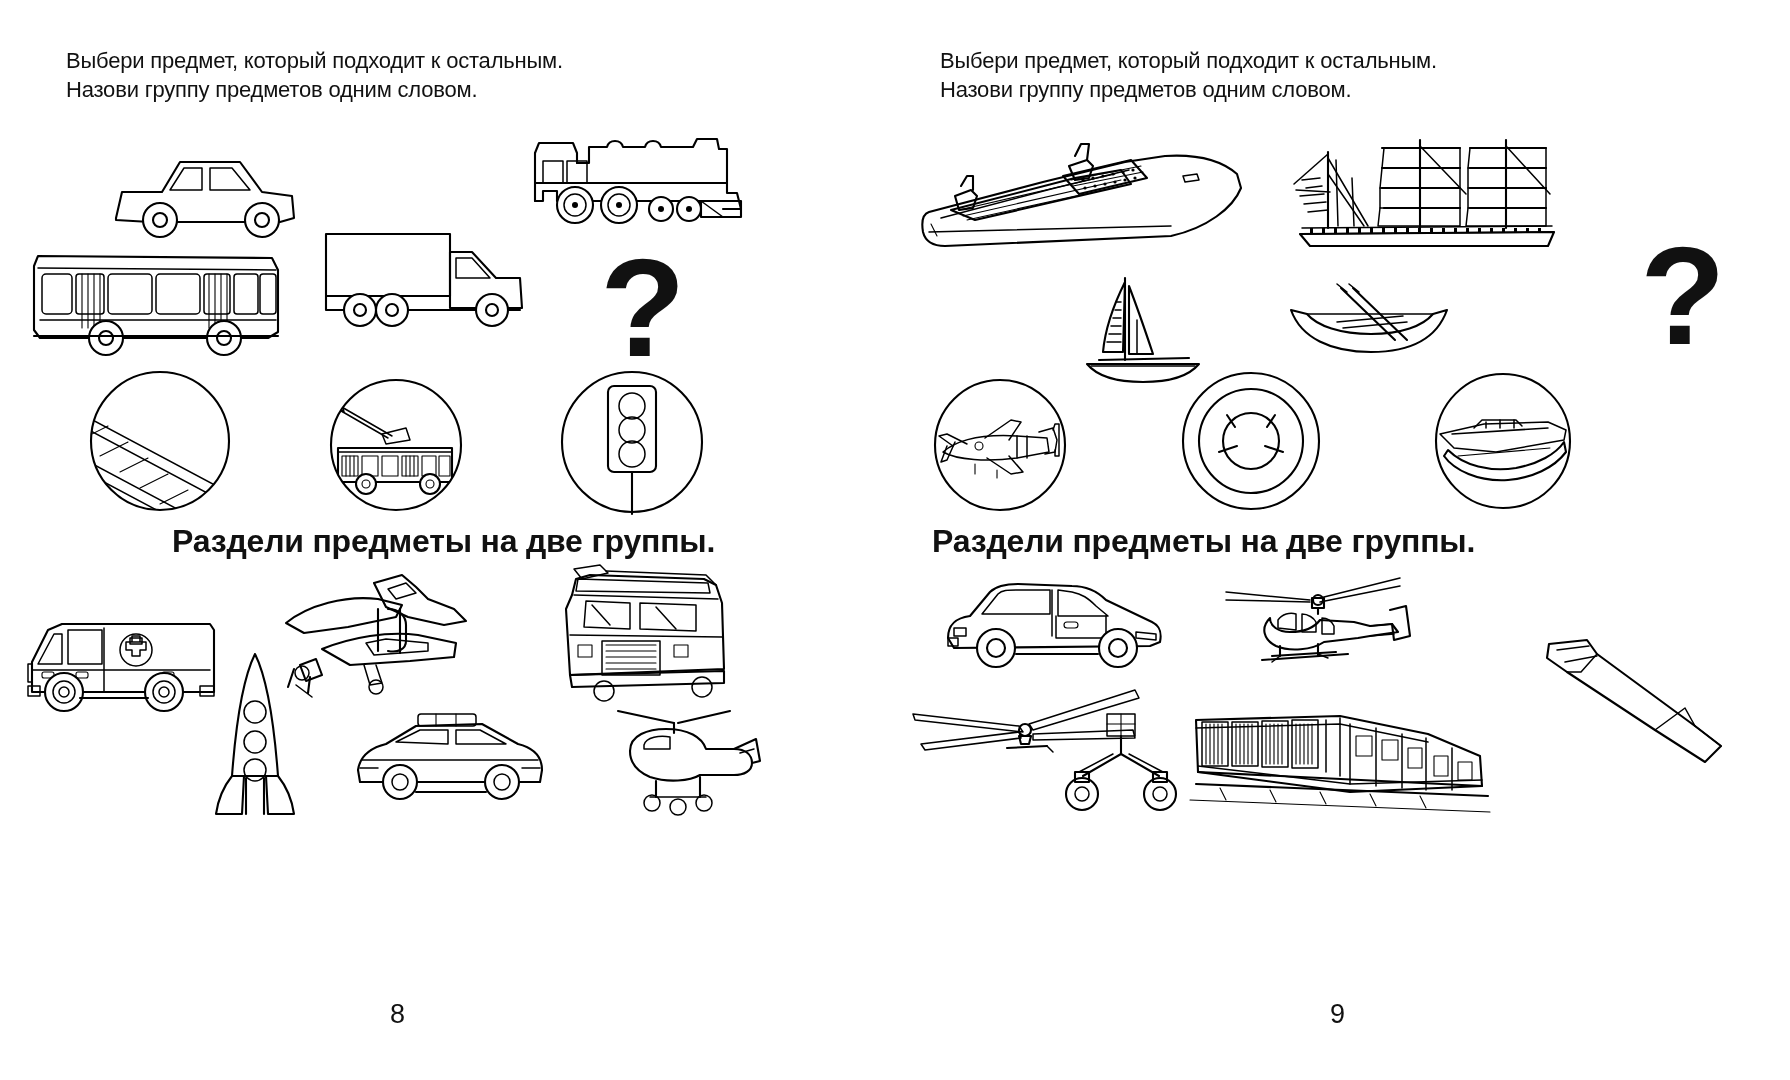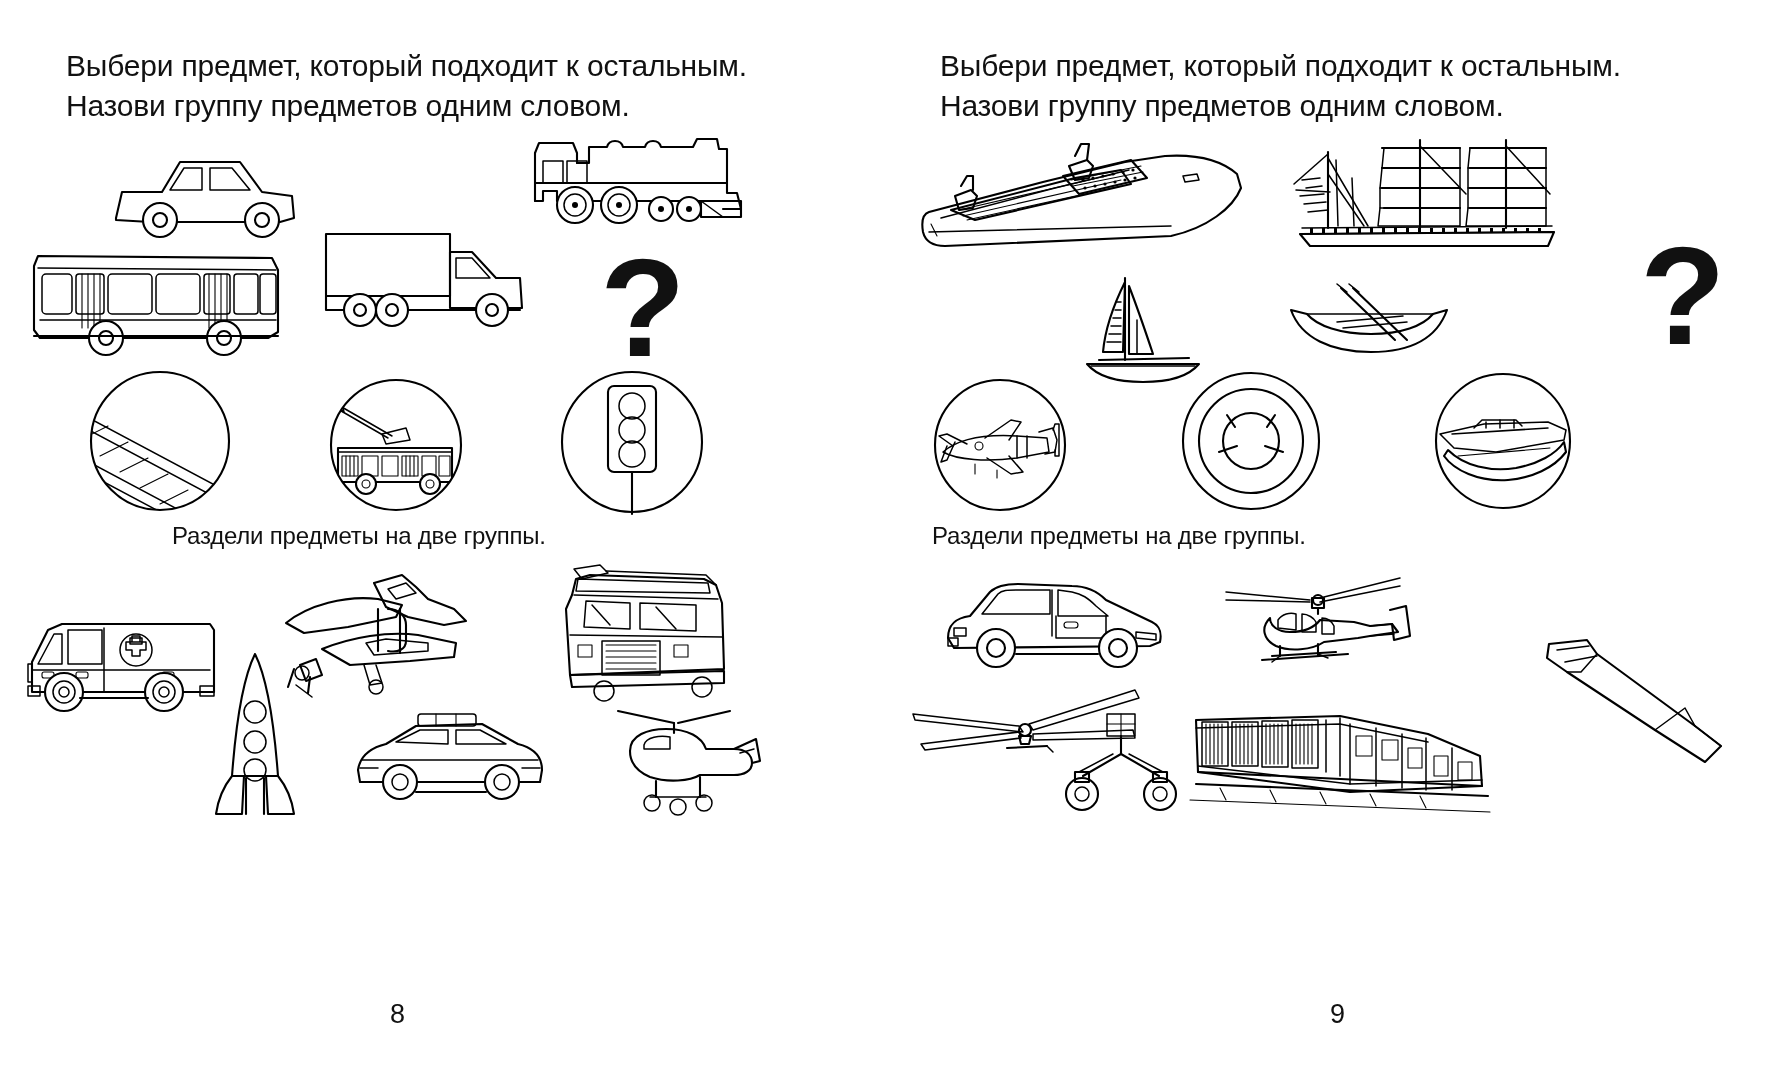--- a/index.html
+++ b/index.html
@@ -21,31 +21,32 @@
     display: flex;
   }
   .page {
     position: relative;
     width: 895px;
     height: 1080px;
     box-sizing: border-box;
   }
   .instruction {
     position: absolute;
-    font-size: 30px;
+    font-size: 22px;
     line-height: 1.33;
     letter-spacing: -0.2px;
     color: #111;
     white-space: pre-line;
     font-weight: 400;
   }
   .page-left .instruction-top { left: 66px; top: 46px; }
   .page-right .instruction-top { left: 45px; top: 46px; }
   .instruction-mid {
-    font-size: 24px;
+    font-size: 32px;
+    font-weight: bold;
   }
   .page-left .instruction-mid { left: 172px; top: 520px; }
   .page-right .instruction-mid { left: 37px; top: 520px; }
 
   .folio {
     position: absolute;
     bottom: 50px;
     font-size: 27px;
     color: #111;
   }

